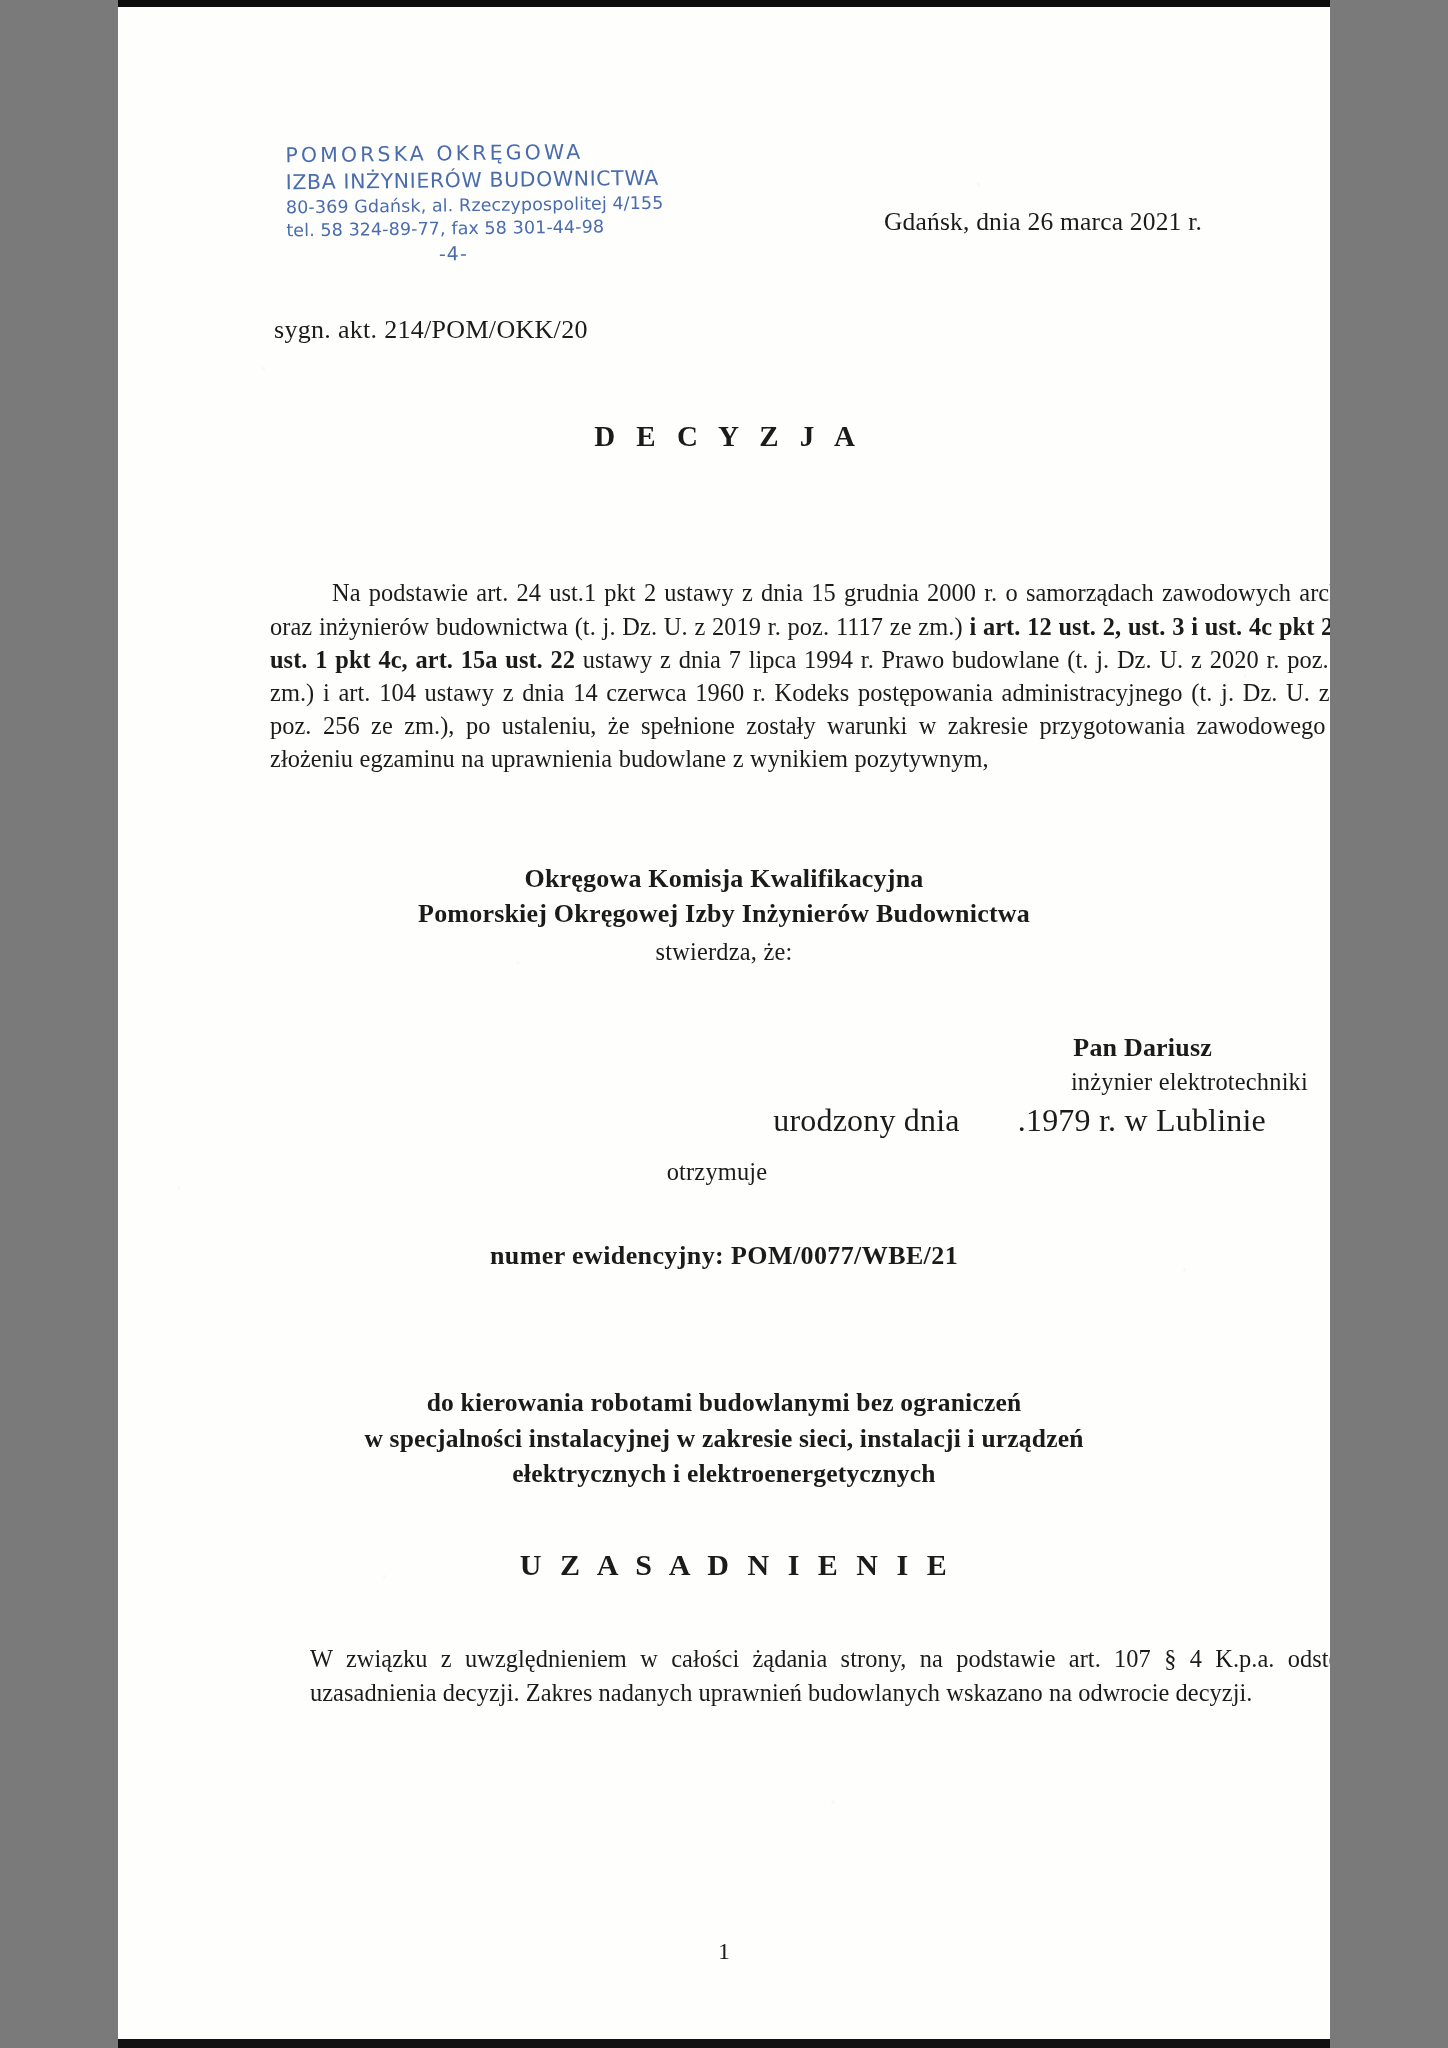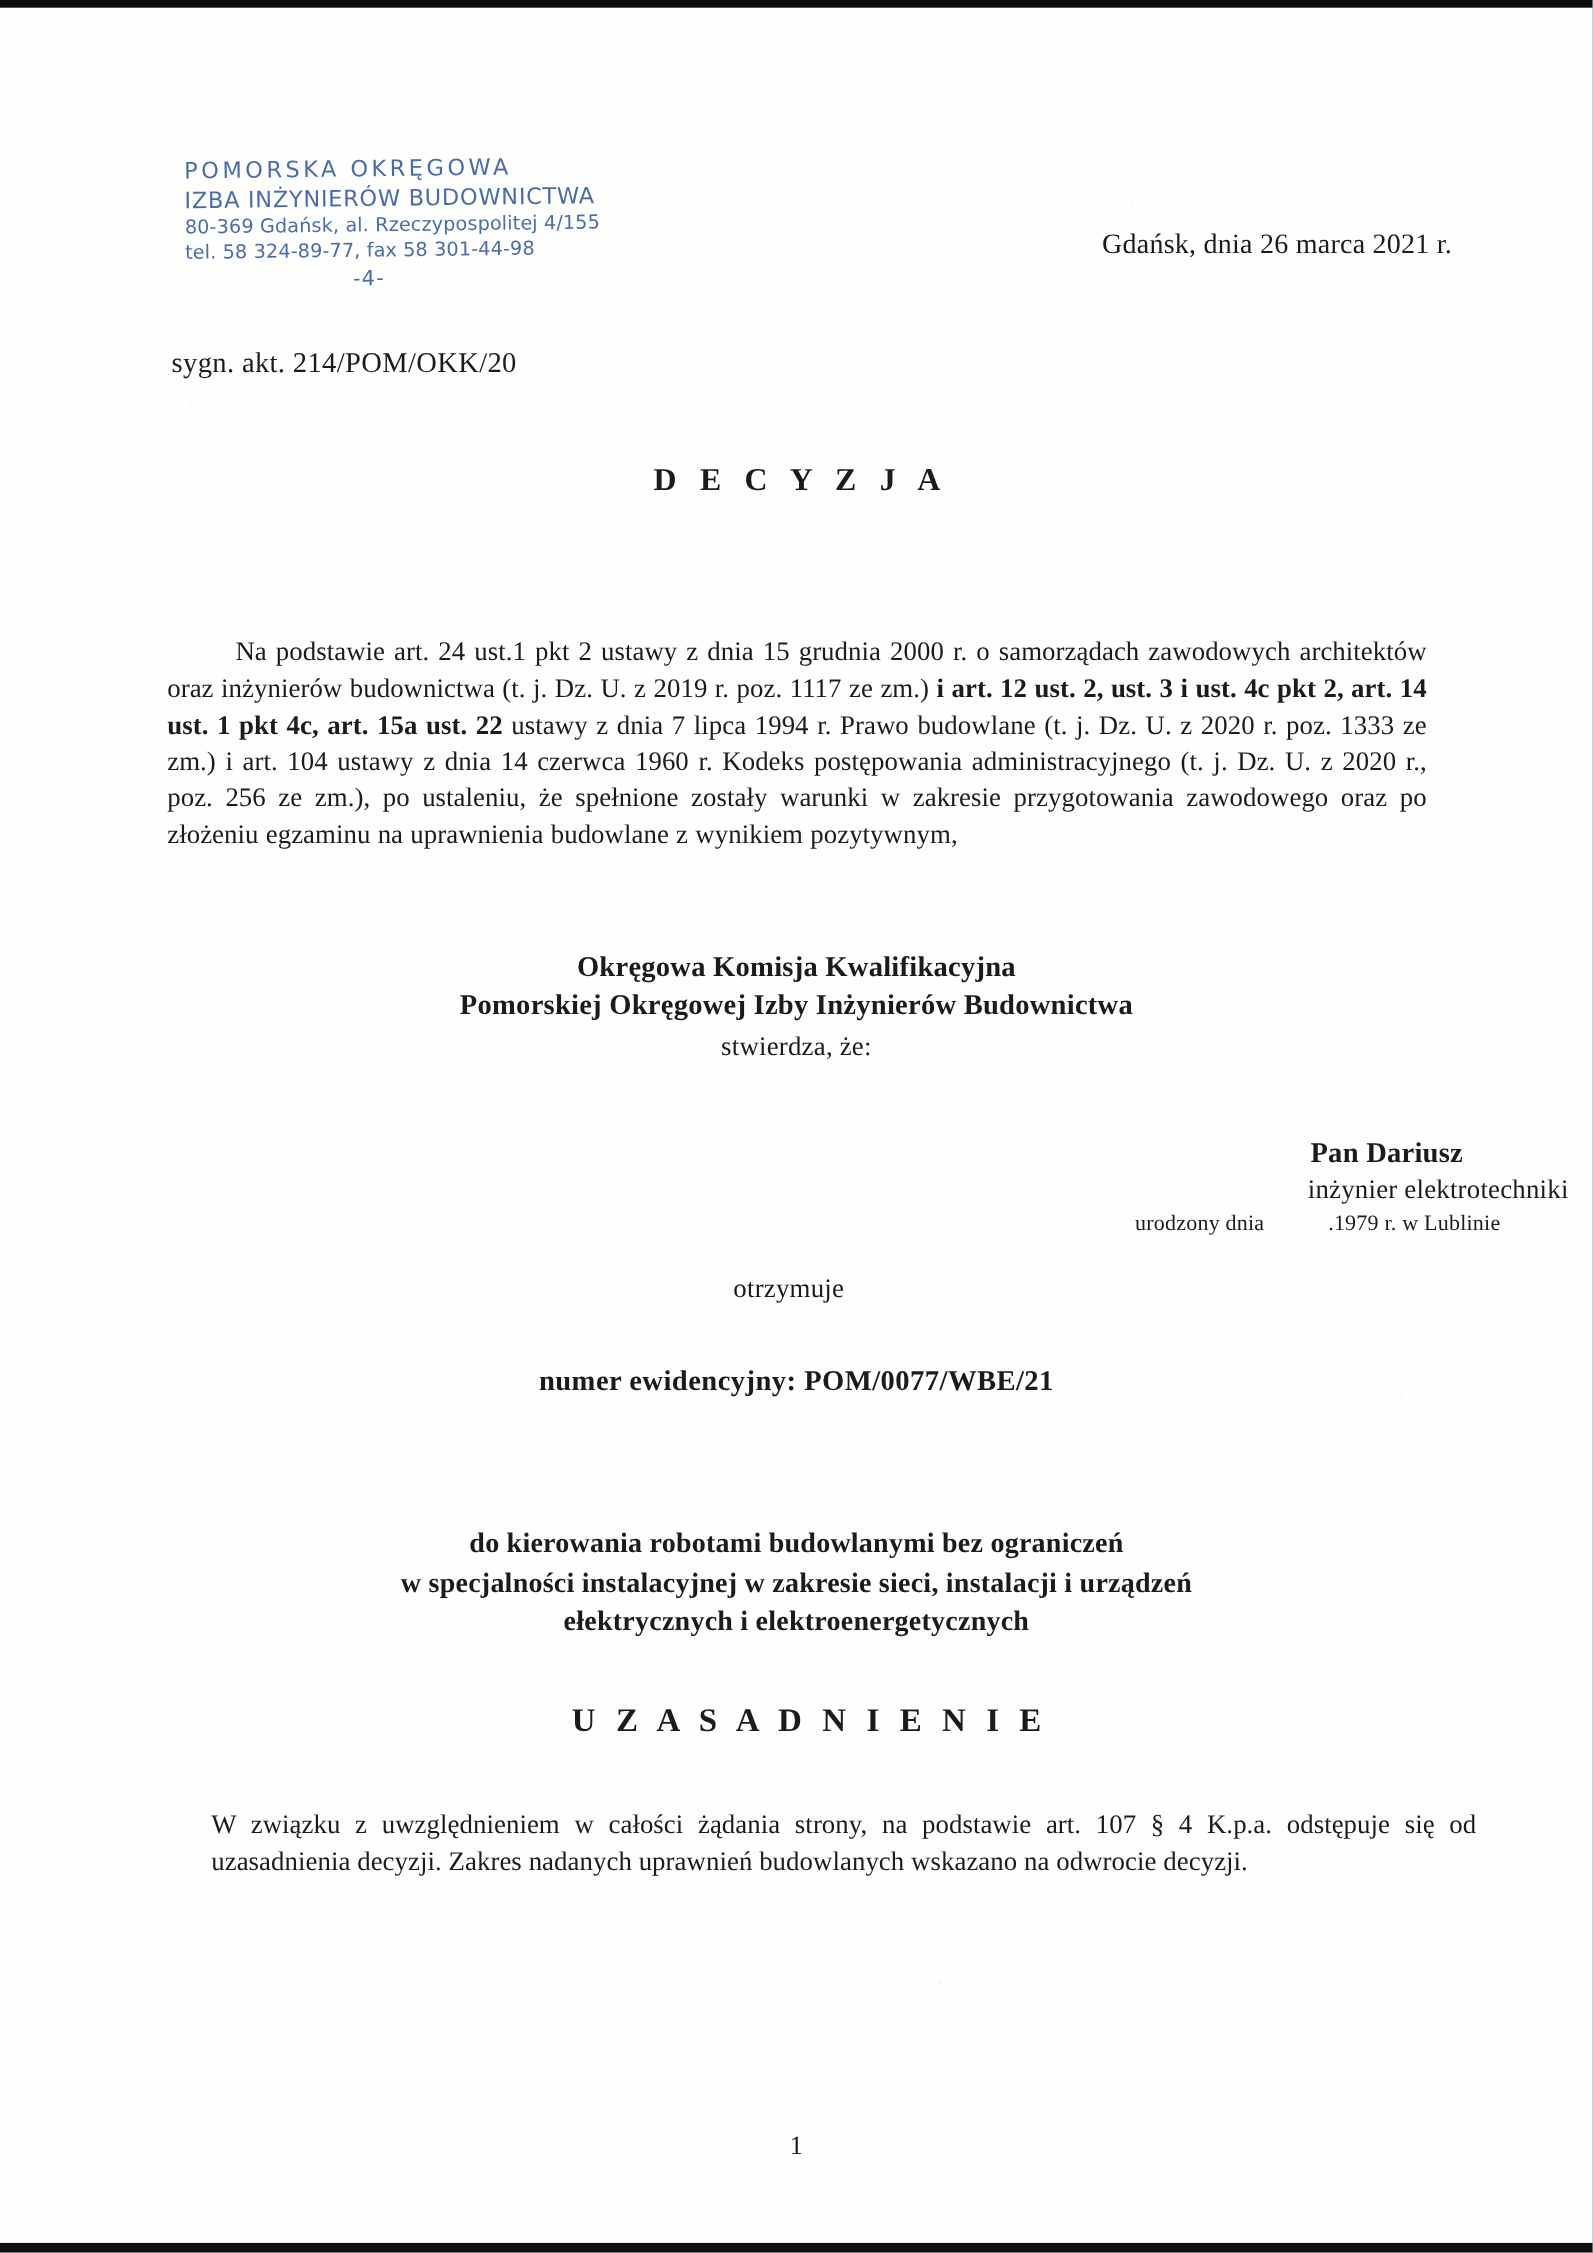--- a/index.html
+++ b/index.html
@@ -3,21 +3,21 @@
 <meta charset="utf-8">
 <title>Decyzja POM/0077/WBE/21</title>
 <style>
   html, body {
     margin: 0;
     padding: 0;
     background: #7a7a7a;
   }
   .page {
     position: relative;
-    width: 1448px;
+    width: 1212px;
     height: 2048px;
     margin: 0 auto;
     background: #fefefd;
     font-family: "Liberation Serif", "DejaVu Serif", serif;
     color: #1b1b1b;
     overflow: hidden;
     box-sizing: border-box;
   }
   
   .page::before {
@@ -166,22 +166,22 @@
     font-weight: bold;
     padding-right: 118px;
     letter-spacing: .2px;
   }
   .person .p-role {
     font-size: 24.4px;
     padding-right: 22px;
     letter-spacing: .2px;
   }
   .person .p-birth {
-    font-size: 20px;
-    padding-right: 84px;
+    font-size: 32px;
+    padding-right: 64px;
     letter-spacing: .2px;
   }
   .person .redacted {
     display: inline-block;
     width: 58px;
   }
 
   .otrzymuje {
     position: absolute;
     left: 0; right: 0;

